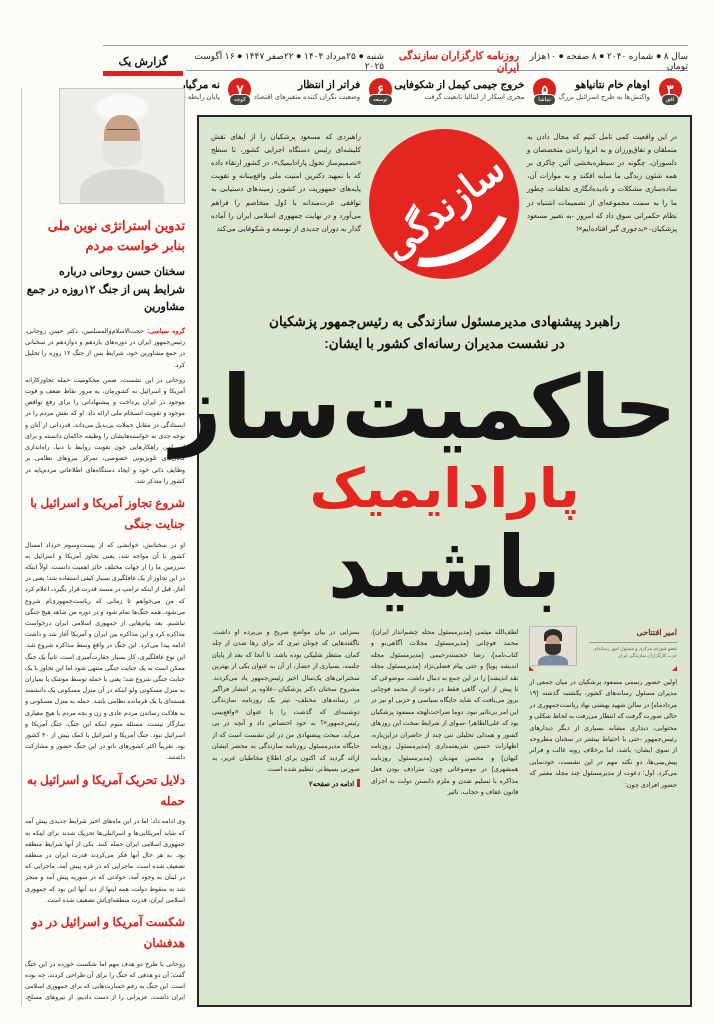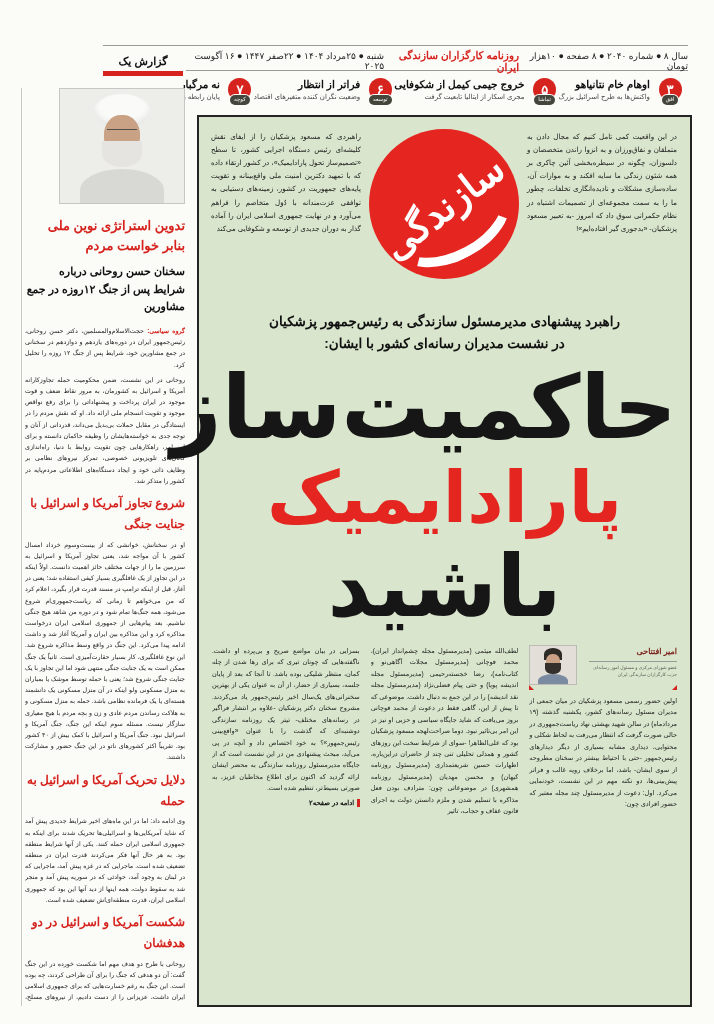--- a/index.html
+++ b/index.html
@@ -51,21 +51,21 @@
   .intro{font-size:7.1px;line-height:1.85;text-align:justify;color:#1d1d1d;margin:2px 0 0;}
   .logo-wrap{display:flex;justify-content:center;align-items:flex-start;}
   .logo-circle{position:relative;width:150px;height:150px;border-radius:50%;background:#e42520;overflow:hidden;flex:none;}
   .logo-circle .logo-text{position:absolute;top:52px;left:14px;width:130px;text-align:center;transform:rotate(-38deg);transform-origin:center;color:#fff;font-size:38px;font-weight:bold;font-family:"DejaVu Serif",serif;letter-spacing:-2px;}
   .logo-circle .swoosh{position:absolute;bottom:18px;left:16px;width:112px;height:64px;border:9px solid transparent;border-bottom:10px solid #ffffff;border-radius:50%;transform:rotate(-28deg);}
   .kicker{margin-top:6px;text-align:center;font-size:13.5px;line-height:1.6;font-weight:bold;color:#111;}
   .headline{margin-top:4px;text-align:center;}
   .hl{font-family:"DejaVu Sans",sans-serif;font-weight:900;line-height:1.13;white-space:nowrap;}
   .hl.l1{font-size:88px;color:#161616;}
   .hl.l2{font-size:86px;color:#e42520;}
-  .hl.l3{font-size:71px;color:#e42520;text-align:center;}
+  .hl.l3{font-size:54px;color:#e42520;text-align:center;}
   .hl.l4{font-size:86px;color:#161616;}
 
   
   .cols{margin-top:10px;height:184px;display:grid;grid-template-columns:repeat(3,1fr);column-gap:11px;overflow:hidden;}
   .col{font-size:6.5px;line-height:1.76;text-align:justify;color:#1d1d1d;overflow:hidden;}
   .col p{margin:0;}
   .byline{position:relative;display:flex;gap:12px;align-items:flex-start;padding-bottom:5px;margin-bottom:5px;}
   .byline .meta{flex:1;}
   .byline .name{font-size:8px;font-weight:bold;color:#7d241d;border-bottom:0.5px solid #9a9a96;padding-bottom:2px;margin-bottom:2px;}
   .byline .role{font-size:4.6px;color:#5d5d58;line-height:1.6;}

